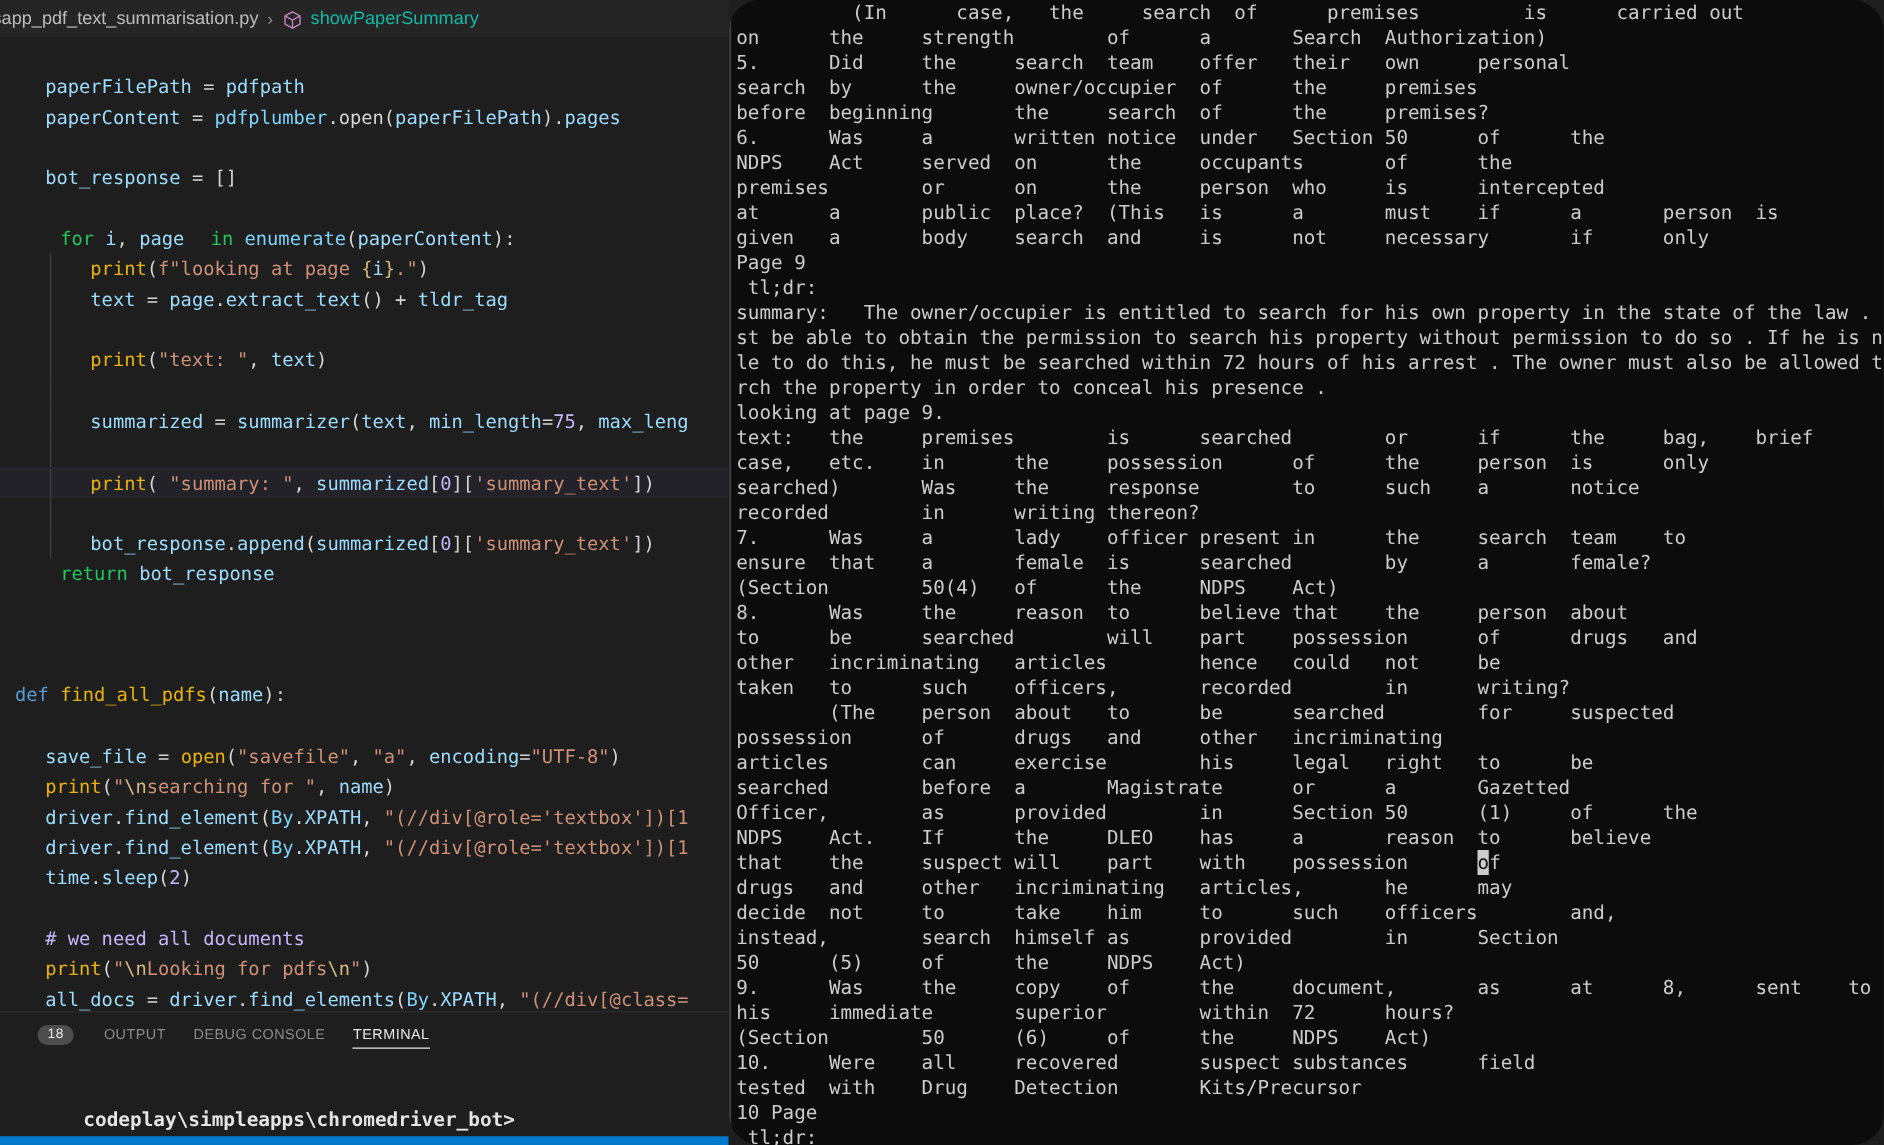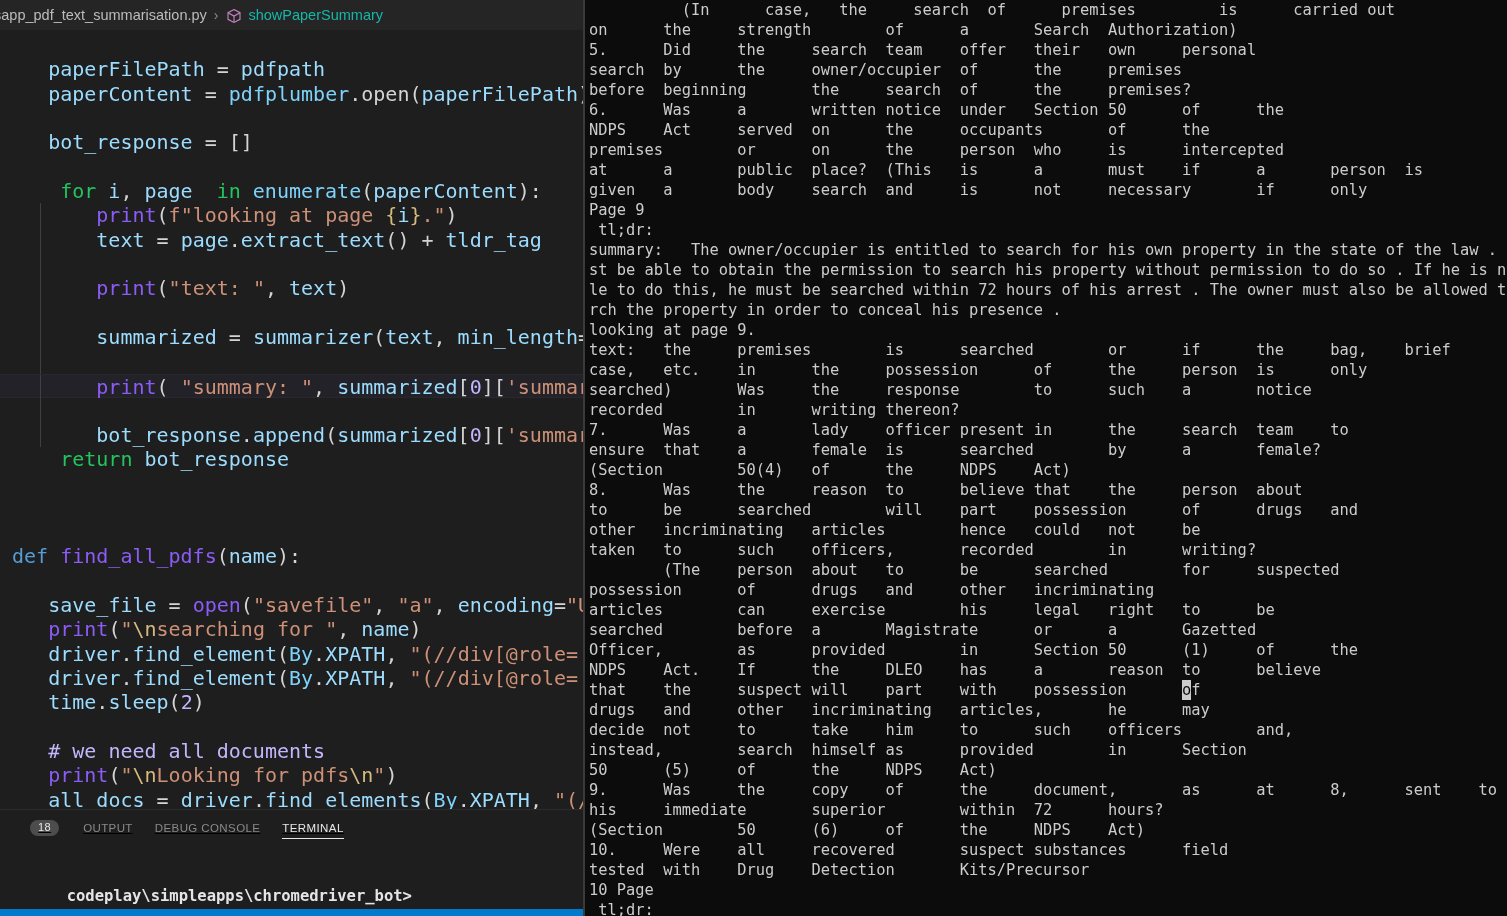--- a/index.html
+++ b/index.html
@@ -82,21 +82,21 @@
   .code-area {
     flex: 1;
     position: relative;
     background: #1e1e1e;
     overflow: hidden;
     padding-top: 3px;
   }
   .code-lines {
     position: relative;
     font-family: "DejaVu Sans Mono", monospace;
-    font-size: 20px;
+    font-size: 15px;
     line-height: 24.35px;
     white-space: pre;
     color: #d4d4d4;
   }
   .cl { height: 24.35px; position: relative; padding-left: 0px; }
   .cl.hl {
     background: #222228;
     border-top: 1px solid #282830;
     border-bottom: 1px solid #282830;
     height: 22.35px;
@@ -104,21 +104,21 @@
   }
   
   .guide {
     position: absolute;
     width: 1px;
     background: #404040;
   }
   
   .kw   { color: #22c55e; margin-left: 12px; }   
   .kw2  { color: #569cd6; margin-left: 12px; }   
-  .fn   { color: #8b5cf6; }   
+  .fn   { color: #eab308; }   
   .var  { color: #9cdcfe; }   
   .str  { color: #ce9178; }   
   .num  { color: #c4b5fd; }   
   .op   { color: #d4d4d4; }
   .cls  { color: #7dd3fc; }   
   .cmt  { color: #c4b5fd; }   
   .esc  { color: #d7ba7d; }
 
   
   .panel {
@@ -131,21 +131,20 @@
   }
   .panel-tabs {
     display: flex;
     align-items: center;
     height: 35px;
     padding-left: 0px;
     font-family: "Liberation Sans", sans-serif;
     font-size: 11.5px;
     letter-spacing: 0.4px;
     white-space: nowrap;
-    text-decoration: underline;
   }
   .ptab {
     color: #8a8a8a;
     text-transform: uppercase;
     padding: 0 0px;
     margin-right: 22px;
     height: 35px;
     display: flex;
     align-items: center;
     position: relative;
@@ -188,20 +187,21 @@
     background: #007acc;
   }
 
   
   .term-col {
     position: relative;
     width: 924px;
     height: 916px;
     background: #0c0c0c;
     overflow: hidden;
+    border-radius: 25px;
   }
   .term-rule {
     position: absolute;
     left: 0; top: 0;
     width: 2px; height: 916px;
     background: #3a3a3a;
   }
   .term-body {
     position: relative;
     font-family: "DejaVu Sans Mono", monospace;

